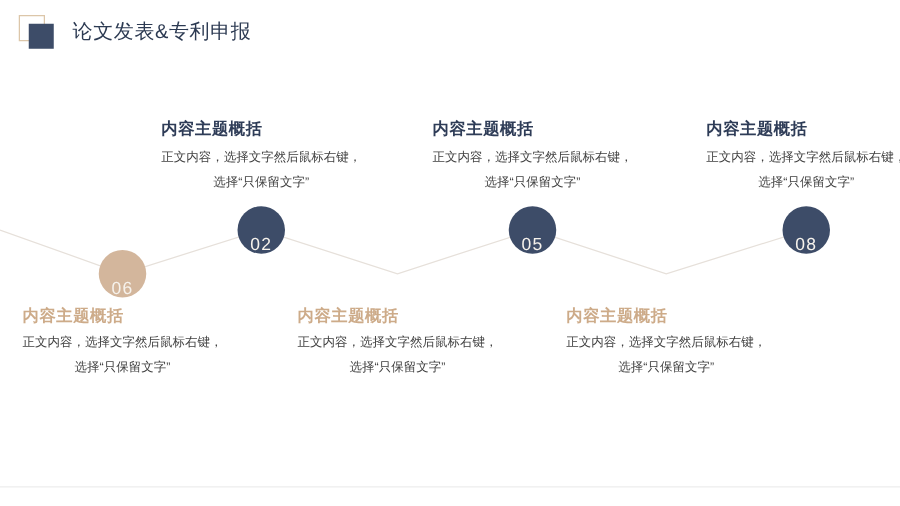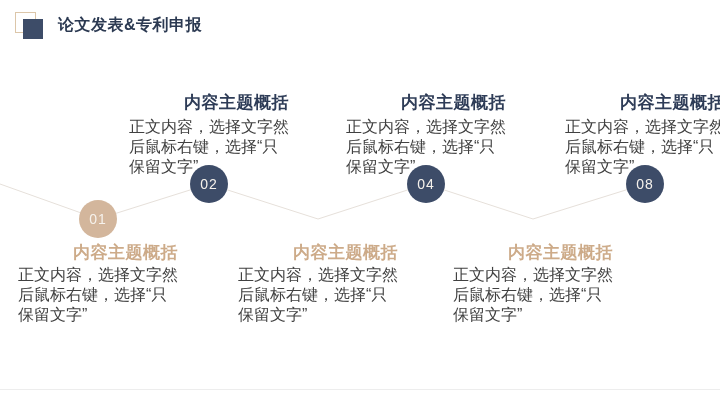--- a/index.html
+++ b/index.html
@@ -29,21 +29,21 @@
     position: absolute;
     left: 23px; top: 19px;
     width: 20px; height: 20px;
     background: var(--navy, #3d4c68);
     z-index: 2;
   }
   .slide-title {
     position: absolute;
     left: 58px; top: 15px;
     font-size: 16px;
-    font-weight: bold;
+    font-weight: normal;
     letter-spacing: 0.5px;
     color: var(--title_text, #2c3a52);
     white-space: nowrap;
     z-index: 2;
   }
 
   
   .zigzag-svg {
     position: absolute;
     left: 0; top: 0;
@@ -56,42 +56,43 @@
     top: 0;
     height: 100%;
     width: 160px;
     left: calc(var(--cx) - 80px);
     z-index: 2;
   }
   .step-heading {
     position: absolute;
     left: 0;
     width: 160px;
-    text-align: right;
-    font-size: 17px;
+    text-align: left;
+    font-size: 13px;
     font-weight: bold;
     line-height: 16px;
     letter-spacing: 0.5px;
     white-space: nowrap;
   }
   .step-body {
     position: absolute;
     left: 0;
     width: 160px;
-    font-size: 16px;
+    text-align: center;
+    font-size: 10px;
     line-height: 20px;
     color: var(--body_text, #414141);
   }
   .step-circle {
     position: absolute;
     left: calc(50% - 19px);
     width: 38px; height: 38px;
     border-radius: 50%;
     display: flex;
-    align-items: center;
+    align-items: flex-end;
     justify-content: center;
     font-size: 14px;
     letter-spacing: 1px;
     color: var(--number_text, #f6f2ec);
   }
   
   .step.top .step-heading { top: 95px;  color: var(--heading_navy, #2e3c57); }
   .step.top .step-body    { top: 117px; }
   .step.top .step-circle  { top: 165px; background: var(--navy, #3d4c68); }
   
@@ -118,21 +119,21 @@
     <div class="deco-filled-square"></div>
     <div class="slide-title">论文发表&amp;专利申报</div>
   </div>
 
   <svg class="zigzag-svg" width="720" height="405" viewBox="0 0 720 405">
     <polyline points="0,184 98,219 209,184 318,219 426,184 533,219 645,184" fill="none" stroke="#e6e0da" stroke-width="1"></polyline>
   </svg>
 
   <div class="step bottom" style="--cx:98px">
     <div class="step-circle">
-      <span>01</span>
+      <span>06</span>
     </div>
     <div class="step-heading">内容主题概括</div>
     <div class="step-body">正文内容，选择文字然后鼠标右键，选择“只保留文字”</div>
   </div>
 
   <div class="step top" style="--cx:209px">
     <div class="step-heading">内容主题概括</div>
     <div class="step-body">正文内容，选择文字然后鼠标右键，选择“只保留文字”</div>
     <div class="step-circle">
       <span>02</span>
@@ -141,21 +142,21 @@
 
   <div class="step bottom" style="--cx:318px">
     <div class="step-heading">内容主题概括</div>
     <div class="step-body">正文内容，选择文字然后鼠标右键，选择“只保留文字”</div>
   </div>
 
   <div class="step top" style="--cx:426px">
     <div class="step-heading">内容主题概括</div>
     <div class="step-body">正文内容，选择文字然后鼠标右键，选择“只保留文字”</div>
     <div class="step-circle">
-      <span>04</span>
+      <span>05</span>
     </div>
   </div>
 
   <div class="step bottom" style="--cx:533px">
     <div class="step-heading">内容主题概括</div>
     <div class="step-body">正文内容，选择文字然后鼠标右键，选择“只保留文字”</div>
   </div>
 
   <div class="step top" style="--cx:645px">
     <div class="step-heading">内容主题概括</div>

